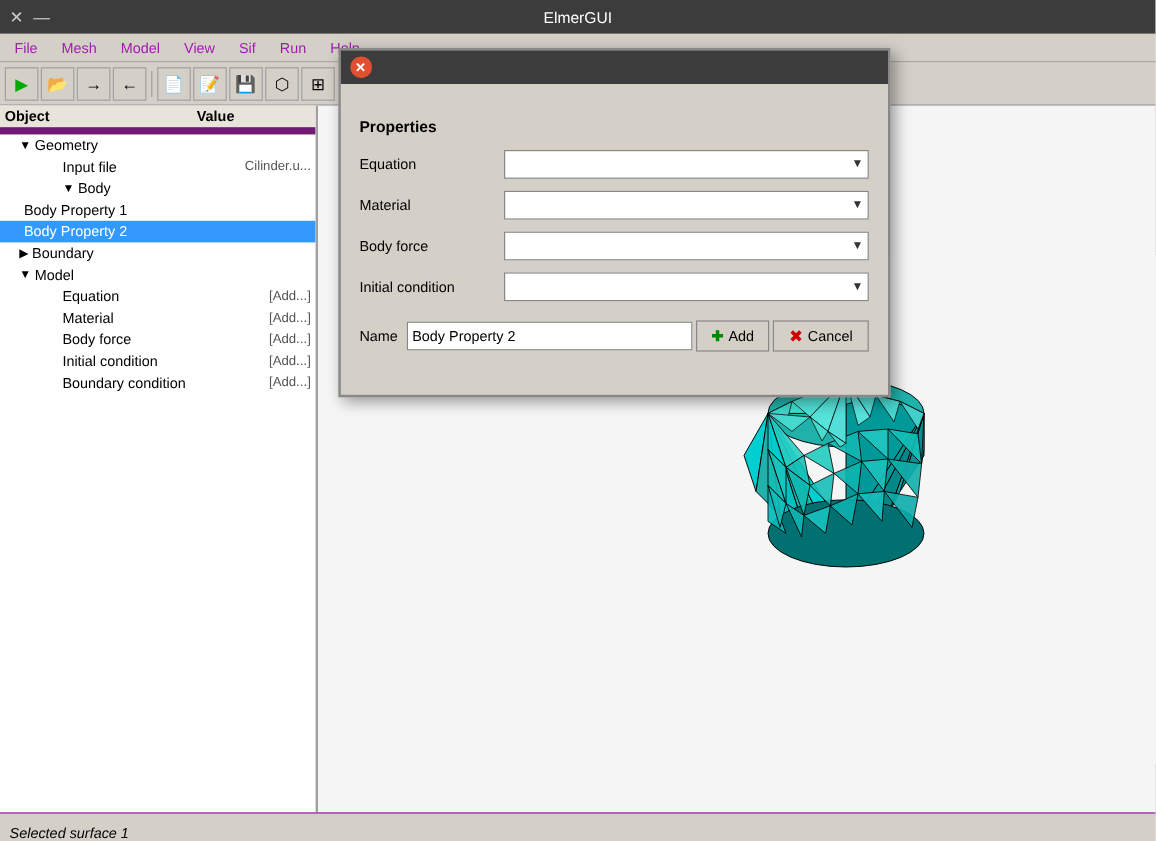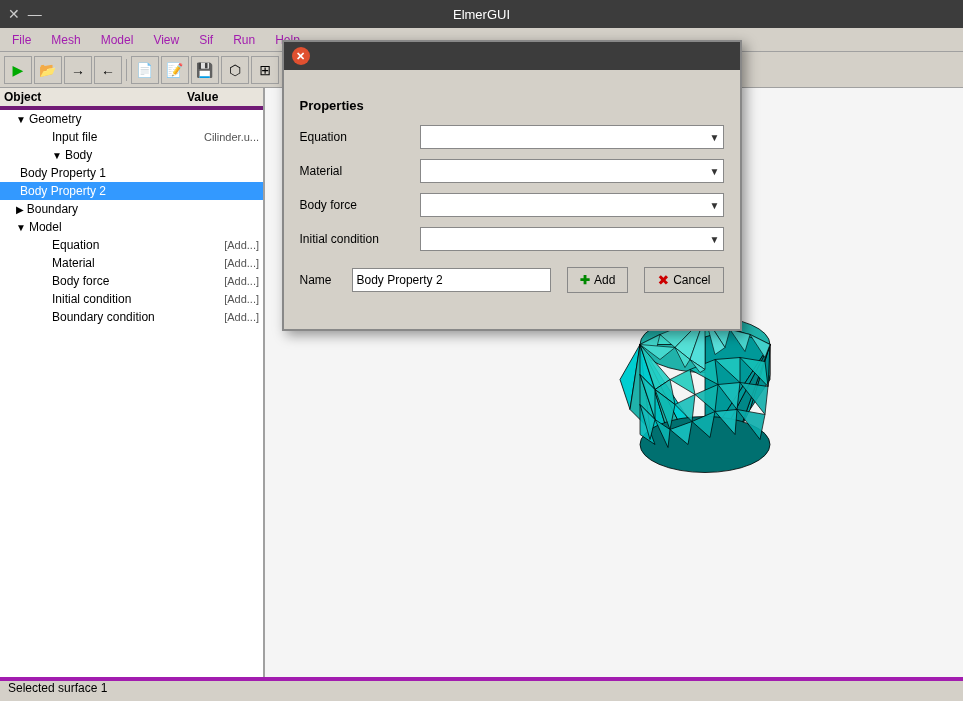--- a/index.html
+++ b/index.html
@@ -95,23 +95,22 @@
       width: 265px;
       background: #fff;
       border-right: 2px solid #a0a0a0;
       overflow-y: auto;
       flex-shrink: 0;
     }
 
     .tree-header {
       display: flex;
       background: #e8e4dc;
-      border-bottom: 4px solid #701a75;
+      border-bottom: 6px solid #701a75;
       padding: 2px 4px;
-      gap: 23px;
     }
     .tree-header-col1 { width: 160px; font-weight: bold; font-size: 12px; }
     .tree-header-col2 { font-weight: bold; font-size: 12px; }
 
     .tree-item {
       display: flex;
       align-items: center;
       padding: 2px 4px;
       cursor: pointer;
       font-size: 12px;
@@ -146,25 +145,26 @@
     }
 
     
     .status-bar {
       position: absolute;
       bottom: 0;
       left: 0;
       right: 0;
       height: 24px;
       background: #d4d0c8;
-      border-top: 4px solid #a21caf;
-      display: flex;
-      align-items: flex-start;
+      border-top: 1px solid #a21caf;
+      display: flex;
+      align-items: flex-end;
       padding: 0 8px;
       font-size: 12px;
+      font-style: italic;
     }
 
     
     .modal-overlay {
       position: absolute;
       top: 0;
       left: 0;
       right: 0;
       bottom: 0;
       display: flex;
@@ -269,21 +269,21 @@
       font-size: 10px;
       pointer-events: none;
       color: #333;
     }
 
     .name-row {
       display: flex;
       align-items: center;
       margin-top: 16px;
       margin-bottom: 8px;
-      gap: 16px;
+      gap: 3px;
     }
     .name-label { font-size: 12px; margin-right: 4px; }
     .name-input {
       flex: 1;
       height: 24px;
       border: 1px solid #888;
       background: #fff;
       font-size: 12px;
       padding: 0 4px;
     }

